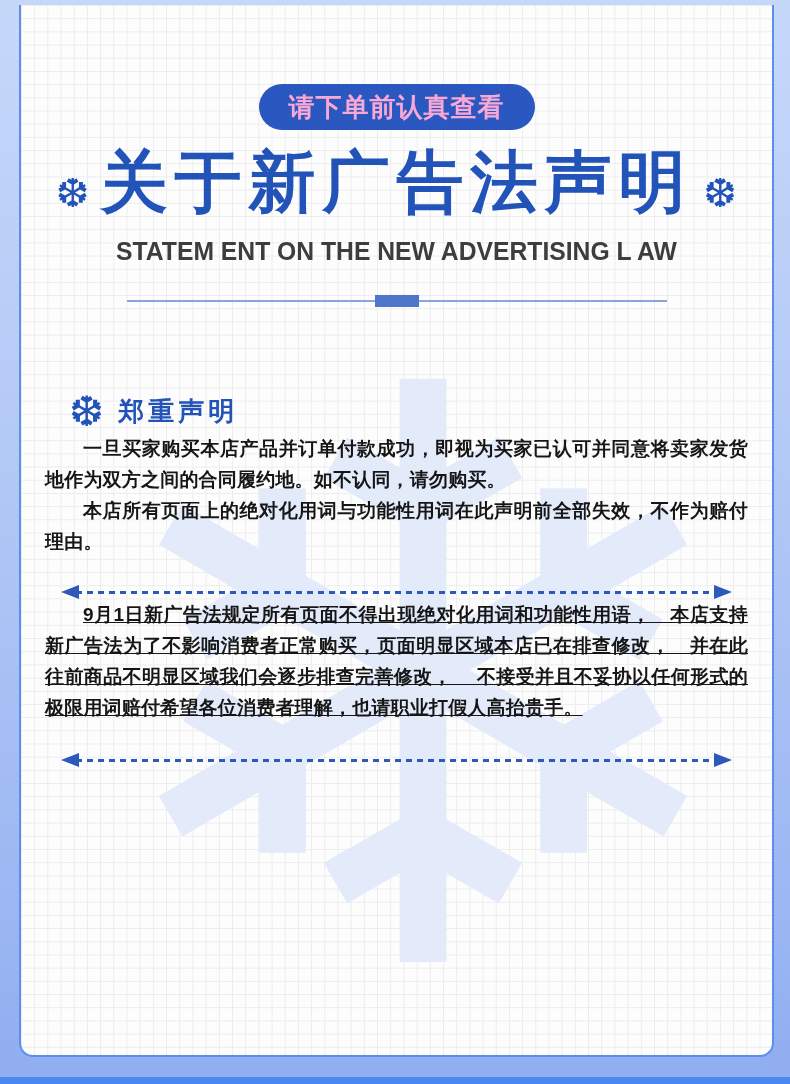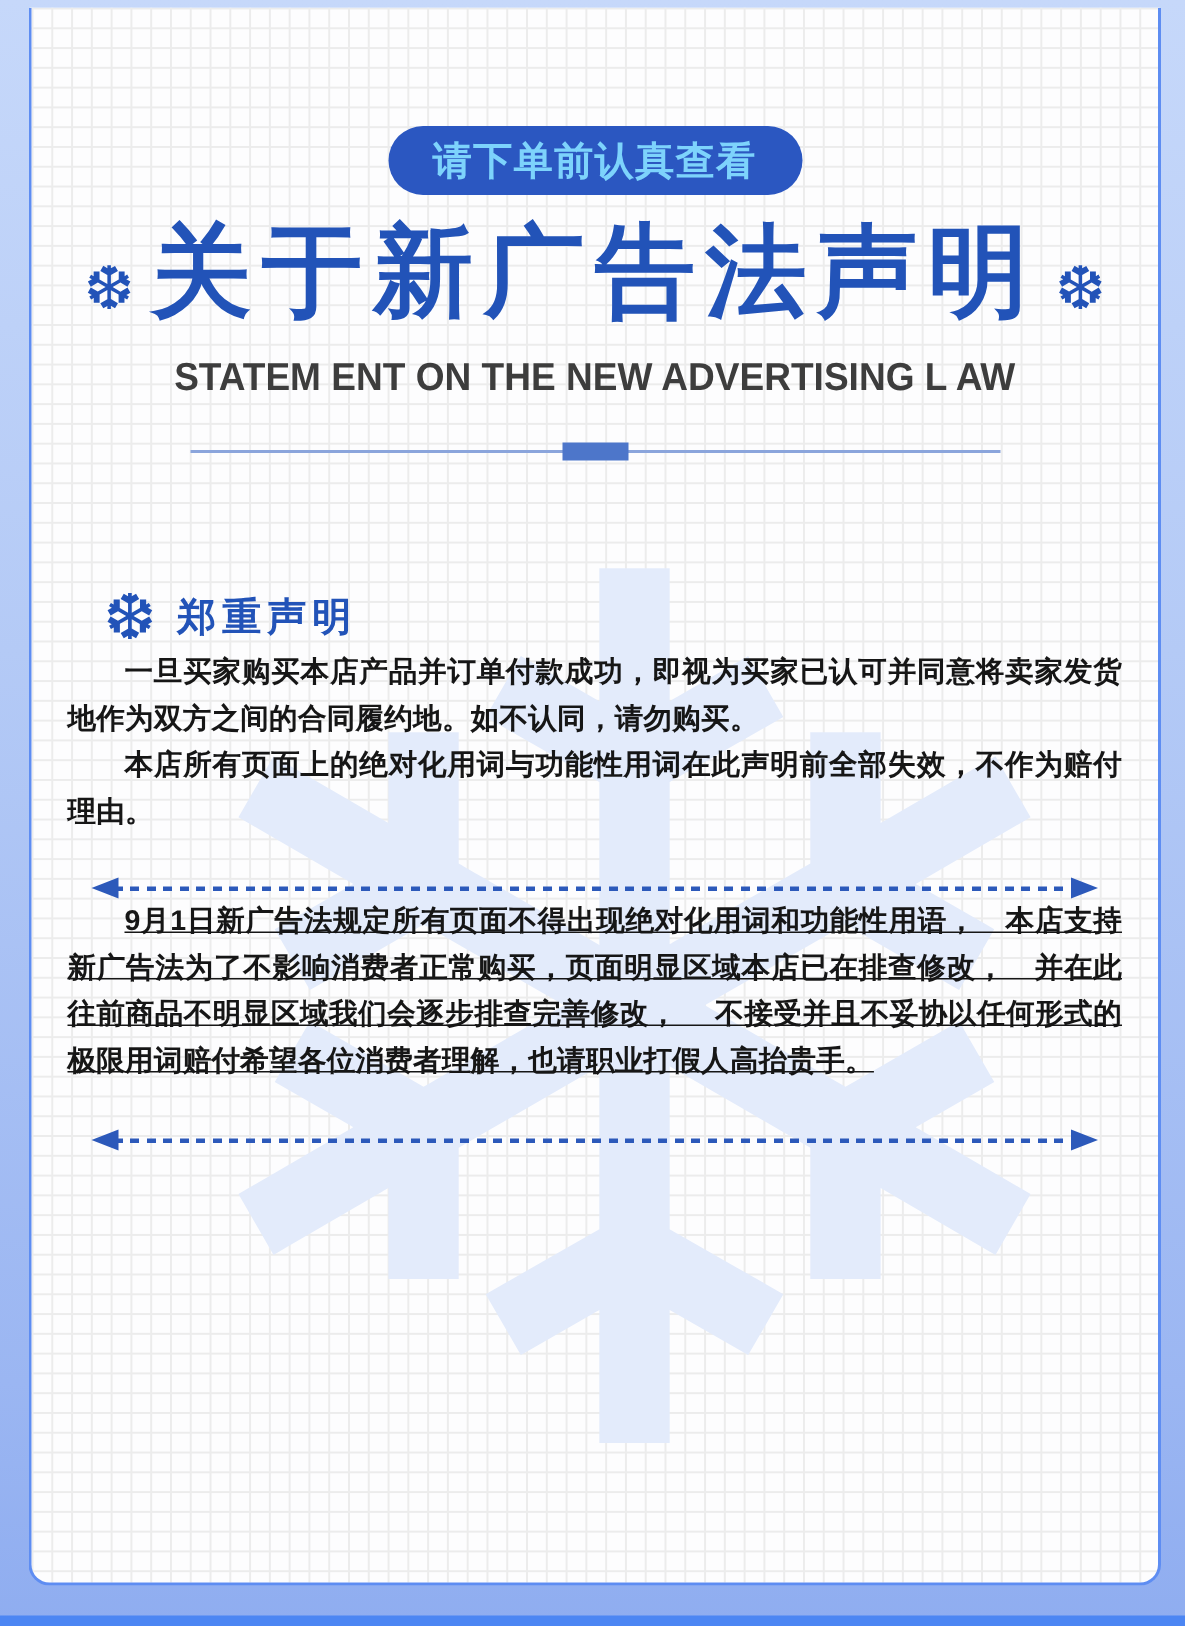--- a/index.html
+++ b/index.html
@@ -32,21 +32,21 @@
     font-size:800px;line-height:1;
     color:#e3ebfb;
     z-index:0;
     user-select:none;
     pointer-events:none;
   }
   .content{position:relative;z-index:1;}
   .pill{
     margin:79px auto 0;width:max-content;
     padding:0 30px;height:46px;line-height:46px;
-    background:#2b57c1;color:#7dd3fc;
+    background:#2b57c1;color:#f9a8d4;
     font-size:26px;font-weight:700;letter-spacing:1px;
     border-radius:24px;text-align:center;
   }
   .title-row{
     display:flex;justify-content:center;align-items:center;gap:11px;
     margin-top:10px;color:#2253b8;
   }
   .title-row .snow{
     font-family:"DejaVu Sans",sans-serif;
     font-size:40px;line-height:1;margin-top:22px;color:#2253b8;

